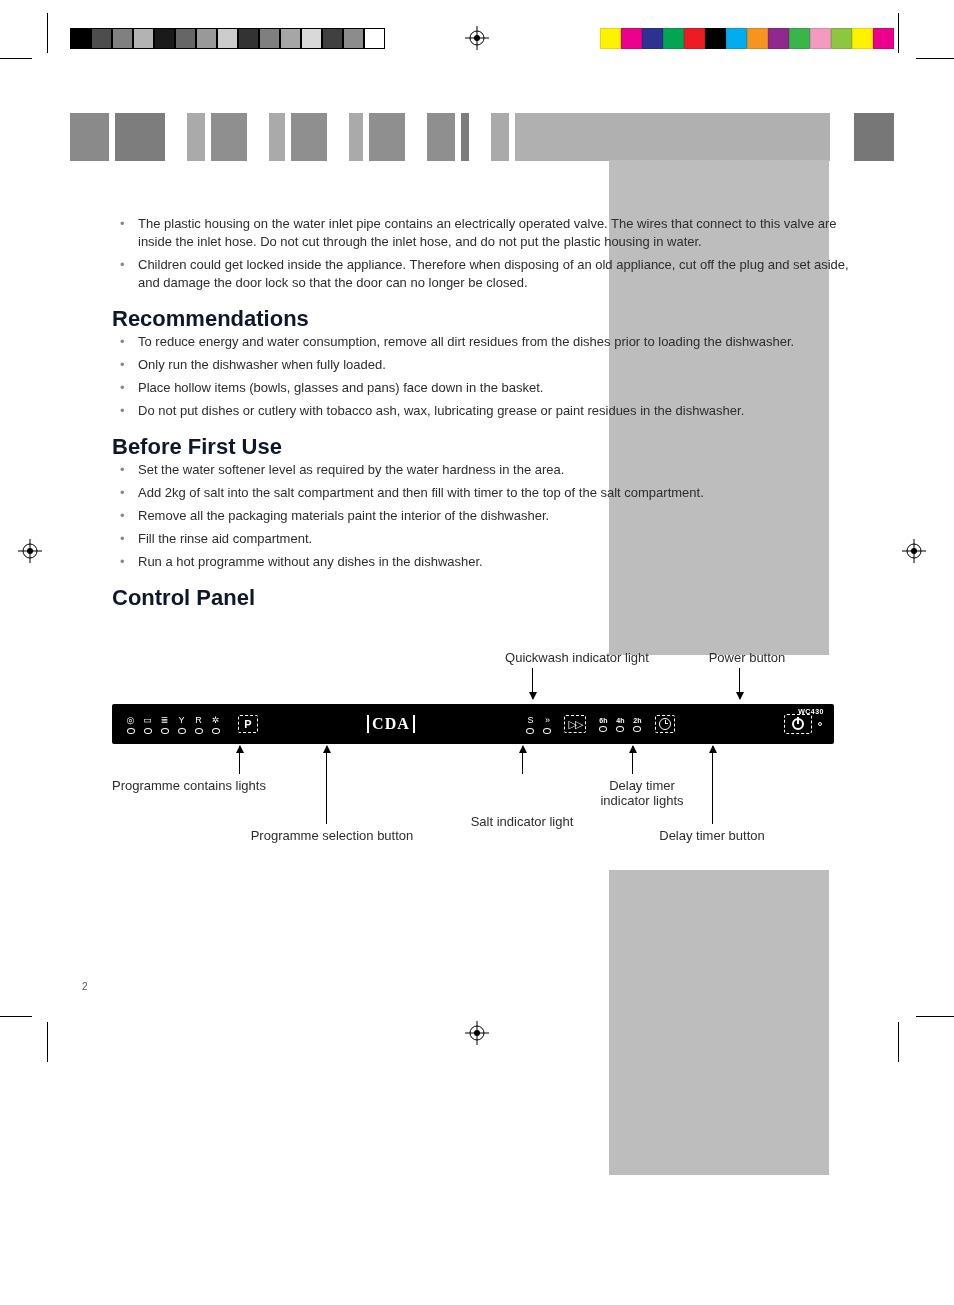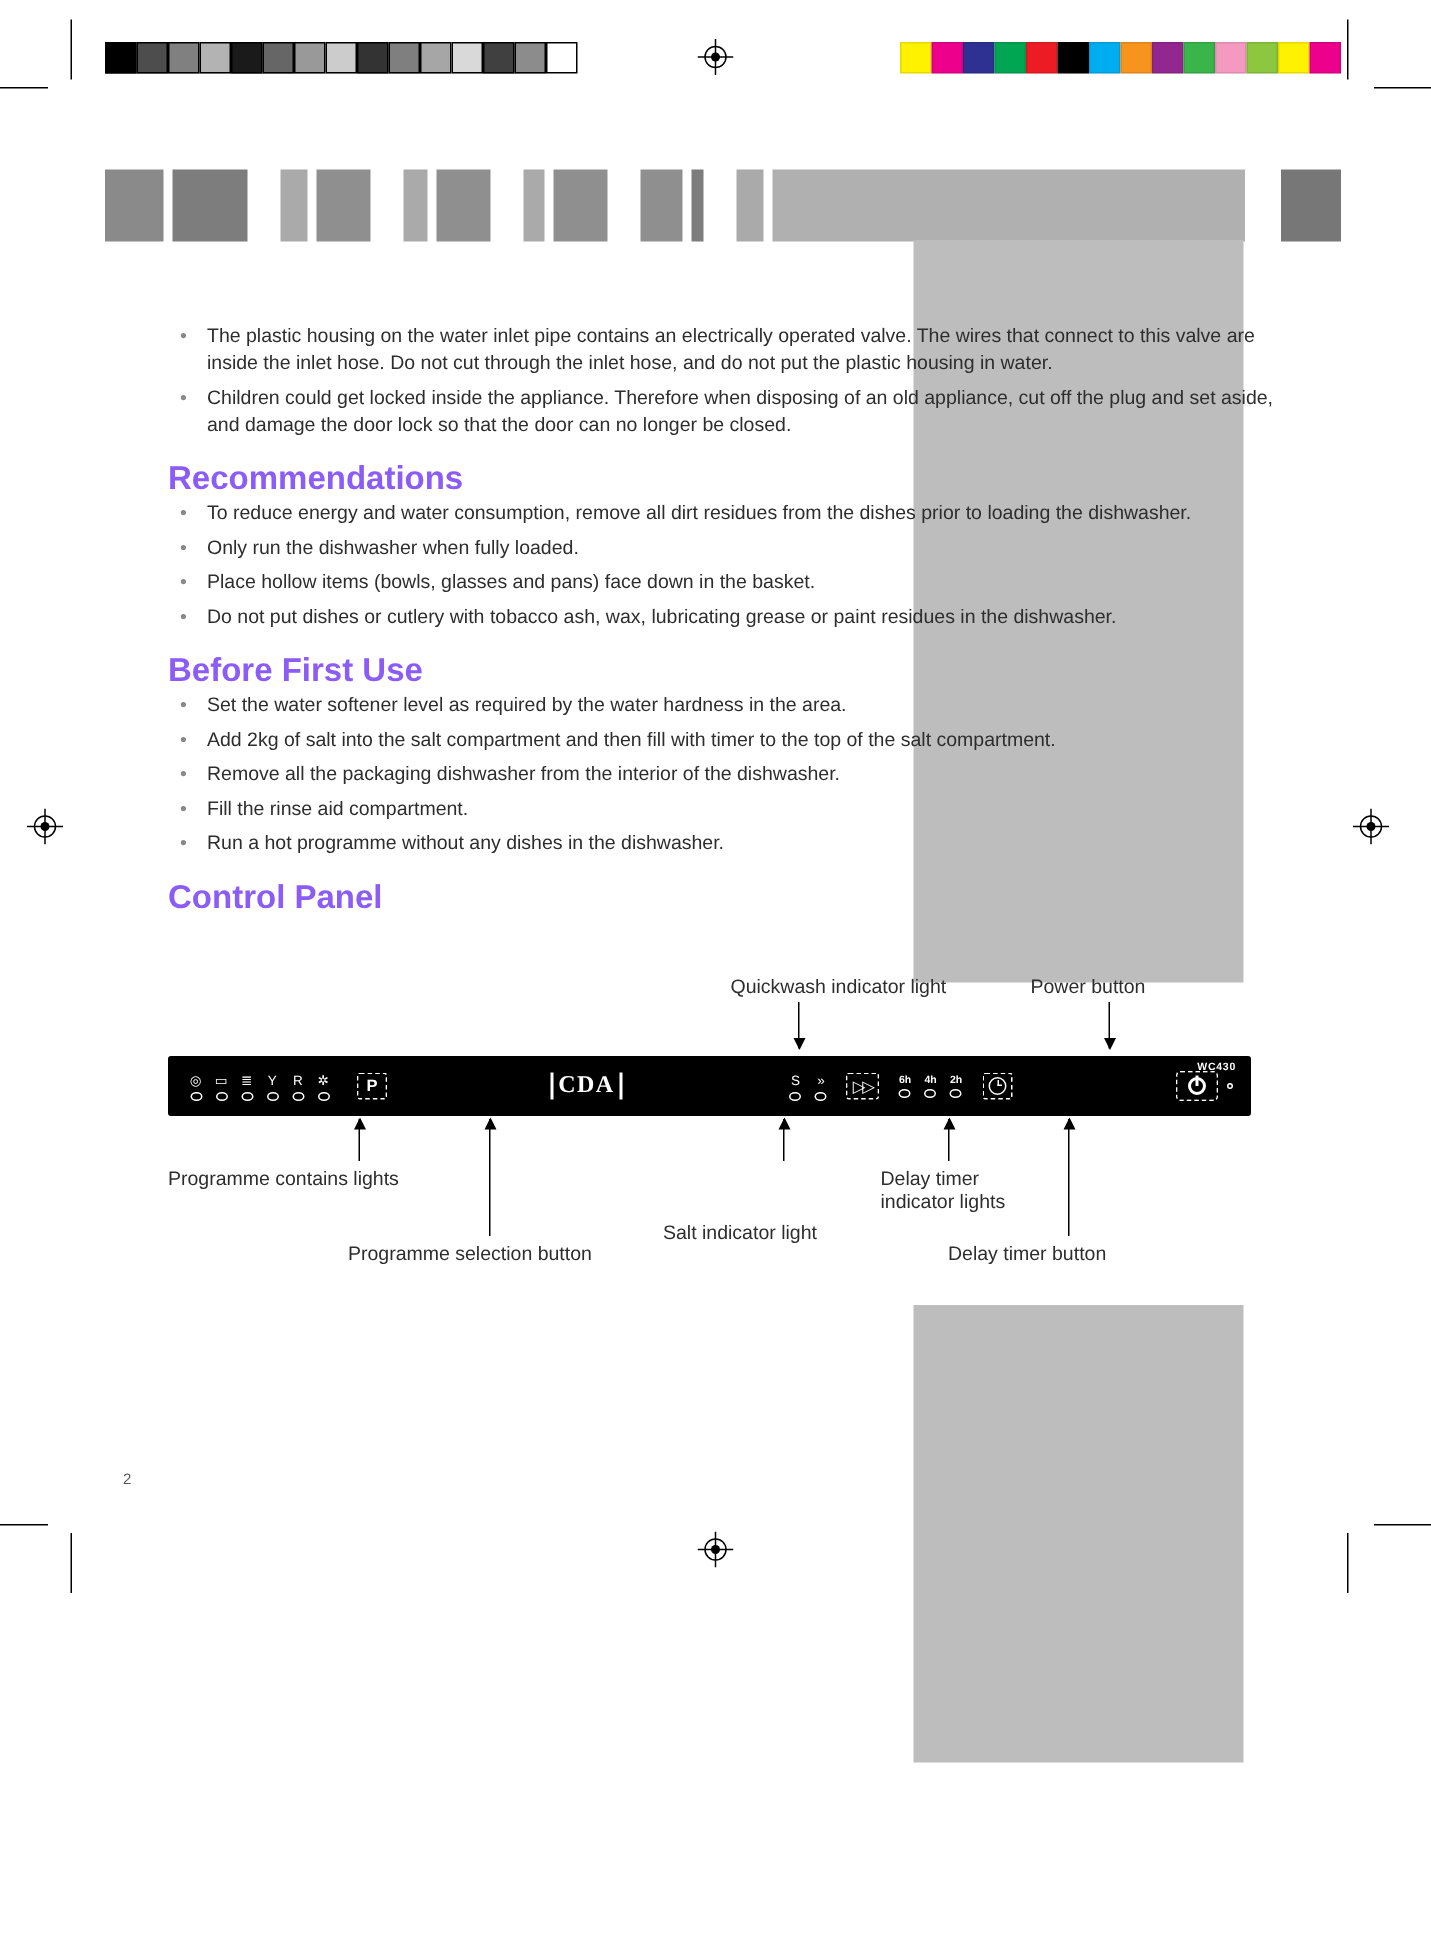--- a/index.html
+++ b/index.html
@@ -46,27 +46,27 @@
 
   
   .grey-col-top { position:absolute; top:160px; left:609px; width:220px; height:495px; background:#bdbdbd; }
   .grey-col-bot { position:absolute; top:870px; left:609px; width:220px; height:305px; background:#bdbdbd; }
 
   
   .content { position:absolute; top:210px; left:112px; right:84px; font-size:13px; line-height:18px; }
   ul { list-style:none; margin:4px 0 18px 14px; }
   ul li { position:relative; padding-left:12px; margin:5px 0; }
   ul li::before { content:"•"; position:absolute; left:-6px; color:#888; font-size:13px; }
-  h2 { font-family:"Gill Sans","Segoe UI",Arial,sans-serif; font-weight:700; font-size:22px; color:#8b5cf6; margin-top:16px; margin-bottom:4px; }
+  h2 { font-family:"Gill Sans","Segoe UI",Arial,sans-serif; font-weight:700; font-size:22px; color:#0f172a; margin-top:16px; margin-bottom:4px; }
 
   .pgnum { position:absolute; bottom:110px; left:82px; font-size:10px; color:#555; }
 
   
   .cp-area { position:absolute; top:650px; left:112px; right:120px; height:200px; font-size:13px; }
-  .cp-label { position:absolute; white-space:normal; }
+  .cp-label { position:absolute; text-align:center; white-space:normal; }
   .arrow { position:absolute; width:0; border-left:1px solid #000; }
   .arrow::after { content:""; position:absolute; left:-4px; width:0; height:0; border-left:4px solid transparent; border-right:4px solid transparent;}
   .arrow.down::after { bottom:-1px; border-top:8px solid #000;}
   .arrow.up::after   { top:-1px; border-bottom:8px solid #000;}
 
   .panel-strip { position:absolute; top:54px; left:0; right:0; height:40px; background:#000; border-radius:2px; display:flex; align-items:center; justify-content:space-between; padding:0 12px; color:#fff; font-size:8px;}
   .panel-left { display:flex; align-items:center; gap:16px;}
   .prog-icons { display:flex; gap:4px; align-items:flex-end;}
   .prog-icons .pi { width:13px; display:flex; flex-direction:column; align-items:center; gap:3px;}
   .prog-icons .pi .sym { width:12px; height:10px; display:flex; align-items:flex-end; justify-content:center; color:#fff; font-size:9px; line-height:9px;}
@@ -198,21 +198,21 @@
         <li>To reduce energy and water consumption, remove all dirt residues from the dishes prior to loading the dishwasher.</li>
         <li>Only run the dishwasher when fully loaded.</li>
         <li>Place hollow items (bowls, glasses and pans) face down in the basket.</li>
         <li>Do not put dishes or cutlery with tobacco ash, wax, lubricating grease or paint residues in the dishwasher.</li>
       </ul>
 
     <h2>Before First Use</h2>
     <ul id="bfu-list">
         <li>Set the water softener level as required by the water hardness in the area.</li>
         <li>Add 2kg of salt into the salt compartment and then fill with timer to the top of the salt compartment.</li>
-        <li>Remove all the packaging dishwasher from the interior of the dishwasher.</li>
+        <li>Remove all the packaging materials paint the interior of the dishwasher.</li>
         <li>Fill the rinse aid compartment.</li>
         <li>Run a hot programme without any dishes in the dishwasher.</li>
       </ul>
 
     <h2>Control Panel</h2>
   </div>
 
   <div class="cp-area">
 
     <div class="cp-label" style="top:0; left:375px; width:180px;">Quickwash indicator light</div>

